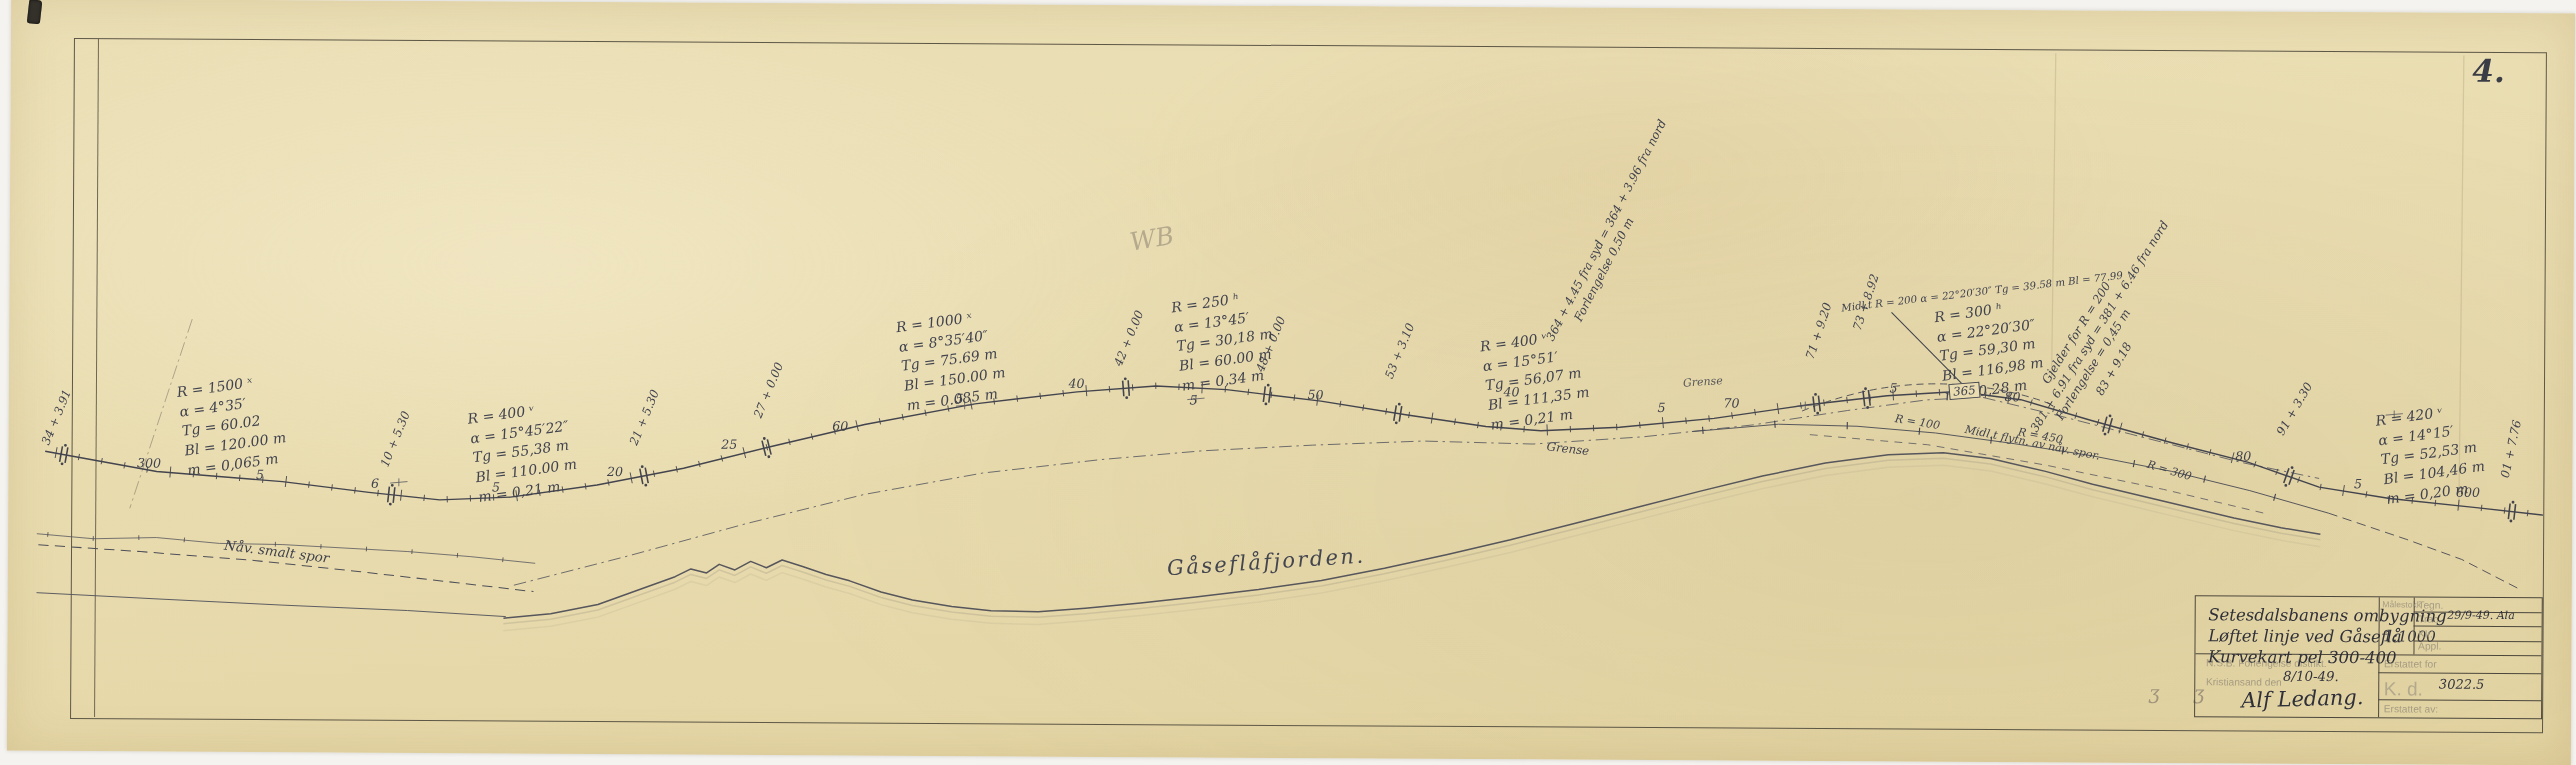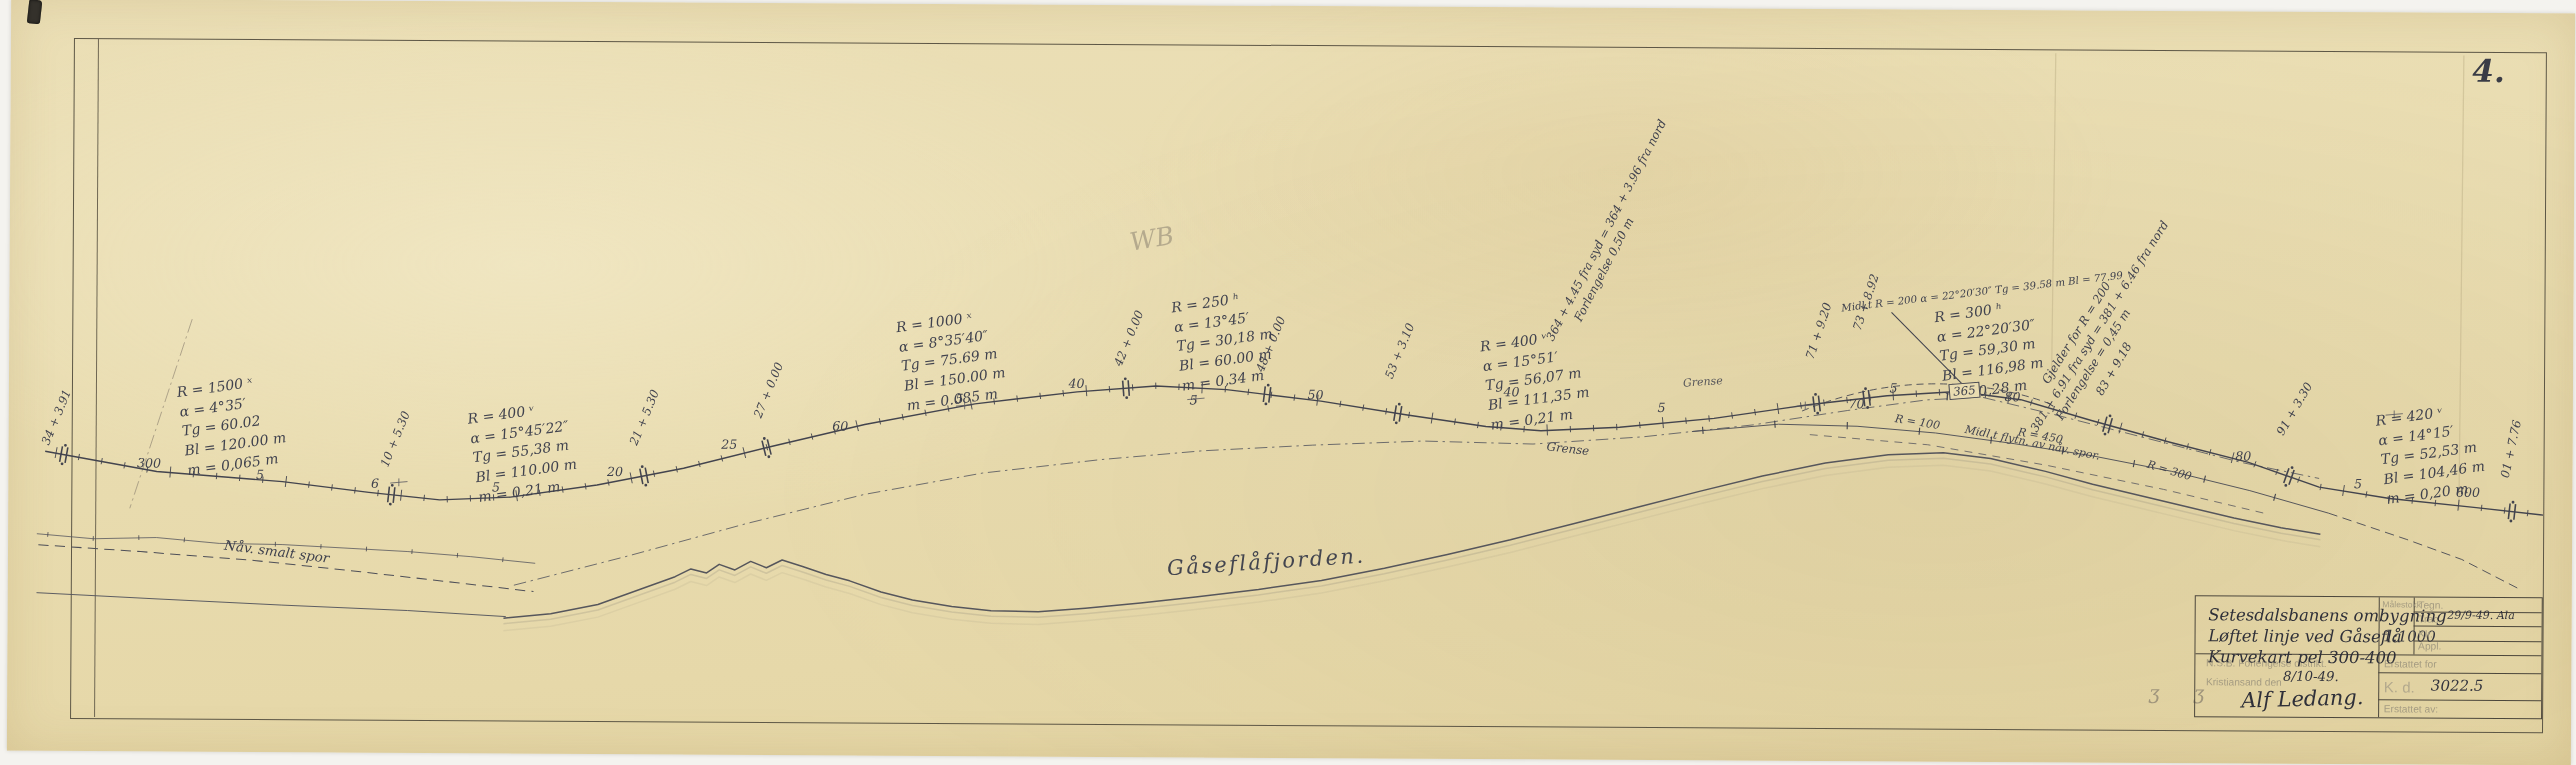--- a/index.html
+++ b/index.html
@@ -349,21 +349,21 @@
   <span class="lbl sta" style="left:493px;top:484px">5</span>
   <span class="lbl sta" style="left:608px;top:468px">20</span>
   <span class="lbl sta" style="left:722px;top:440px">25</span>
   <span class="lbl sta" style="left:833px;top:421px">60</span>
   <span class="lbl sta" style="left:956px;top:393px">5</span>
   <span class="lbl sta" style="left:1069px;top:377px">40</span>
   <span class="lbl sta" style="left:1190px;top:393px">5</span>
   <span class="lbl sta" style="left:1308px;top:387px">50</span>
   <span class="lbl sta" style="left:1504px;top:383px">40</span>
   <span class="lbl sta" style="left:1658px;top:398px">5</span>
-  <span class="lbl sta" style="left:1849px;top:393px">70</span>
+  <span class="lbl sta" style="left:1724px;top:393px">70</span>
   <span class="lbl sta" style="left:1890px;top:377px">5</span>
   <span class="lbl sta" style="left:2005px;top:385px">80</span>
   <span class="lbl sta" style="left:2236px;top:443px">80</span>
   <span class="lbl sta" style="left:2355px;top:470px">5</span>
   <span class="lbl sta" style="left:2457px;top:478px">600</span>
 
   <span class="lbl rot" style="left:52px;top:440px;transform:rotate(-68deg)">34 + 3.91</span>
   <span class="lbl rot" style="left:391px;top:460px;transform:rotate(-68deg)">10 + 5.30</span>
   <span class="lbl rot" style="left:640px;top:437px;transform:rotate(-68deg)">21 + 5.30</span>
   <span class="lbl rot" style="left:764px;top:409px;transform:rotate(-68deg)">27 + 0.00</span>
@@ -401,22 +401,22 @@
     <span class="hw" style="position:absolute;left:188px;top:30px;font-size:15px">1:1000</span>
     <span class="faint" style="position:absolute;left:223px;top:2.4px">Tegn.</span>
     <span class="faint" style="position:absolute;left:223px;top:16.5px">Trac.</span>
     <span class="faint" style="position:absolute;left:223px;top:31px">Klr.</span>
     <span class="faint" style="position:absolute;left:223px;top:43px">Appl.</span>
     <span class="hw" style="position:absolute;left:252px;top:11px;font-size:11px">29/9-49. Ala</span>
     <span class="faint" style="position:absolute;left:11px;top:61px">N.S.B. Forlengelse distrikt.</span>
     <span class="faint" style="position:absolute;left:11px;top:80px">Kristiansand den</span>
     <span class="hw" style="position:absolute;left:88px;top:72px">8/10-49.</span>
     <span class="faint" style="position:absolute;left:189px;top:61px">Erstattet for</span>
-    <span class="faint" style="position:absolute;left:189px;top:81px;font-size:15px;color:#b3a98d">K. d.</span>
-    <span class="hw" style="position:absolute;left:236px;top:79px;font-size:15px">3022.5</span>
+    <span class="faint" style="position:absolute;left:189px;top:81px;font-size:19px;color:#b3a98d">K. d.</span>
+    <span class="hw" style="position:absolute;left:244px;top:79px;font-size:13px">3022.5</span>
     <span class="faint" style="position:absolute;left:189px;top:106px">Erstattet av:</span>
   </div>
   <div class="titletext">
     <span style="display:block">Setesdalsbanens ombygning</span>
     <span style="display:block">Løftet linje ved Gåseflå</span>
     <span style="display:block">Kurvekart pel 300-400</span>
   </div>
   <div class="sig">Alf Ledang.</div>
 
 </div>

